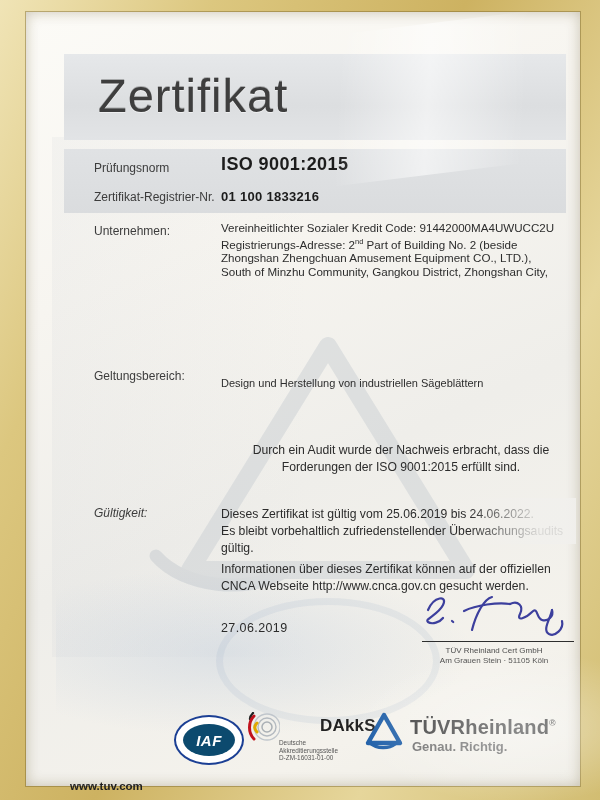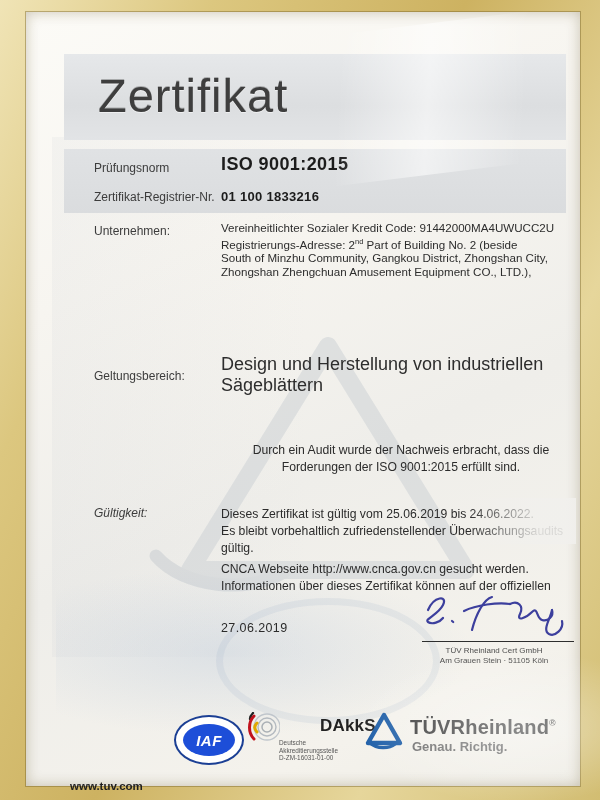--- a/index.html
+++ b/index.html
@@ -27,37 +27,37 @@
   .meta-standard-value{position:absolute;left:157px;top:5px;font-size:18px;font-weight:bold;color:#1c1c1c;letter-spacing:.4px;}
   .meta-registry-label{position:absolute;left:30px;top:41px;}
   .meta-registry-value{position:absolute;left:157px;top:40px;font-size:13px;font-weight:bold;color:#1c1c1c;letter-spacing:.3px;}
   
   .company-label{position:absolute;left:68px;top:212px;}
   .company-block{position:absolute;left:195px;top:209px;width:360px;color:#2d2d2d;}
   .company-name{font-size:12.5px;font-weight:bold;color:#1b1b1b;margin-bottom:2px;}
   .addr-line{font-size:11.6px;line-height:13.6px;}
   .addr-line sup{font-size:7.5px;}
   .scope-label{position:absolute;left:68px;top:357px;}
-  .scope-value{position:absolute;left:195px;top:342px;width:350px;font-size:18px;color:#2d2d2d;}
+  .scope-value{position:absolute;left:195px;top:365px;width:350px;font-size:11px;color:#2d2d2d;}
   .note{position:absolute;left:195px;width:360px;font-size:12.2px;line-height:17px;color:#2c2c2c;}
   .audit-block{top:430px;text-align:center;}
   .validity-label{position:absolute;left:68px;top:494px;font-style:italic;}
   .validity-block{top:494px;}
   .info-block{top:549px;}
   .issue-date{position:absolute;left:195px;top:609px;font-size:12.5px;letter-spacing:.4px;color:#2b2b2b;}
   
   .signature-svg{position:absolute;left:386px;top:576px;}
   .sig-line{position:absolute;left:396px;top:629px;width:152px;border-top:1.5px solid #2e2e2e;}
   .issuer-block{position:absolute;left:374px;top:634px;width:188px;text-align:center;
     font-size:8px;line-height:10px;color:#4d4d4d;}
   
   .website{position:absolute;left:44px;top:729px;font-size:11.5px;font-weight:600;color:#1f1f1f;margin-top:39px;}
   .iaf{position:absolute;left:148px;top:703px;width:66px;height:46px;border-radius:50%;
     background:#fff;border:2px solid #1b3f94;display:flex;align-items:center;justify-content:center;}
-  .iaf-inner{width:52px;height:32px;border-radius:50%;background:#1d4ed8;display:flex;align-items:center;justify-content:center;}
+  .iaf-inner{width:52px;height:32px;border-radius:50%;background:#0c4a6e;display:flex;align-items:center;justify-content:center;}
   .iaf-text{color:#fff;font-weight:bold;font-style:italic;font-size:15px;letter-spacing:.5px;}
   .dakks{position:absolute;left:218px;top:700px;width:120px;height:58px;}
   .dakks-name{position:absolute;left:32px;top:4px;font-size:17px;font-weight:bold;color:#222;letter-spacing:.2px;padding-left:44px;}
   .dakks-caption{position:absolute;left:35px;top:27px;font-size:6.4px;line-height:7.5px;color:#555;}
   .tuv-logo{position:absolute;left:338px;top:699px;width:212px;height:56px;}
   .tuv-brand{position:absolute;left:46px;top:5px;font-size:20px;font-weight:bold;color:#3a3a3a;letter-spacing:.2px;}
   .tuv-reg{font-size:9px;vertical-align:8px;color:#5a5a5a;}
   .tuv-tagline{position:absolute;left:48px;top:28px;font-size:13px;font-weight:bold;color:#6d6d6d;}
   
   .wm-triangle{position:absolute;left:110px;top:320px;opacity:.5;}
@@ -99,42 +99,42 @@
         <span class="lbl meta-standard-label">Prüfungsnorm</span>
         <span class="meta-standard-value">ISO 9001:2015</span>
         <span class="lbl meta-registry-label">Zertifikat-Registrier-Nr.</span>
         <span class="meta-registry-value">01 100 1833216</span>
       </div>
 
       <span class="lbl company-label">Unternehmen:</span>
       <div class="company-block">
         <div class="addr-line">Vereinheitlichter Sozialer Kredit Code: 91442000MA4UWUCC2U</div>
         <div class="addr-line"><span>Registrierungs-Adresse: 2</span><sup>nd</sup><span> Part of Building No. 2 (beside</span></div>
+        <div class="addr-line">Zhongshan Zhengchuan Amusement Equipment CO., LTD.),</div>
         <div class="addr-line">South of Minzhu Community, Gangkou District, Zhongshan City,</div>
-        <div class="addr-line">Zhongshan Zhengchuan Amusement Equipment CO., LTD.),</div>
       </div>
 
       <span class="lbl scope-label">Geltungsbereich:</span>
       <span class="scope-value">Design und Herstellung von industriellen Sägeblättern</span>
 
       <div class="note audit-block">
         <div>Durch ein Audit wurde der Nachweis erbracht, dass die</div>
         <div>Forderungen der ISO 9001:2015 erfüllt sind.</div>
       </div>
 
       <span class="lbl validity-label">Gültigkeit:</span>
       <div class="note validity-block">
         <div>Dieses Zertifikat ist gültig vom 25.06.2019 bis 24.06.2022.</div>
         <div>Es bleibt vorbehaltlich zufriedenstellender Überwachungsaudits</div>
         <div>gültig.</div>
       </div>
 
       <div class="note info-block">
+        <div>Informationen über dieses Zertifikat können auf der offiziellen</div>
         <div>CNCA Webseite http://www.cnca.gov.cn gesucht werden.</div>
-        <div>Informationen über dieses Zertifikat können auf der offiziellen</div>
       </div>
 
       <span class="issue-date">27.06.2019</span>
       <svg class="signature-svg" width="164" height="54" viewBox="0 0 164 54">
         <g fill="none" stroke="#3c3f9d" stroke-width="2.2" stroke-linecap="round">
           <path d="M16,22 C22,8 36,7 31,17 C26,27 12,31 16,34 C20,37 28,34 31,30"></path>
           <path d="M40,33 l1.2,1"></path>
           <path d="M60,42 C64,26 72,11 80,9"></path>
           <path d="M52,23 C64,17 86,14 98,16"></path>
           <path d="M98,16 C106,12 112,18 108,26 C104,34 114,30 120,24 C126,18 124,30 130,32 C136,34 142,28 140,22"></path>

